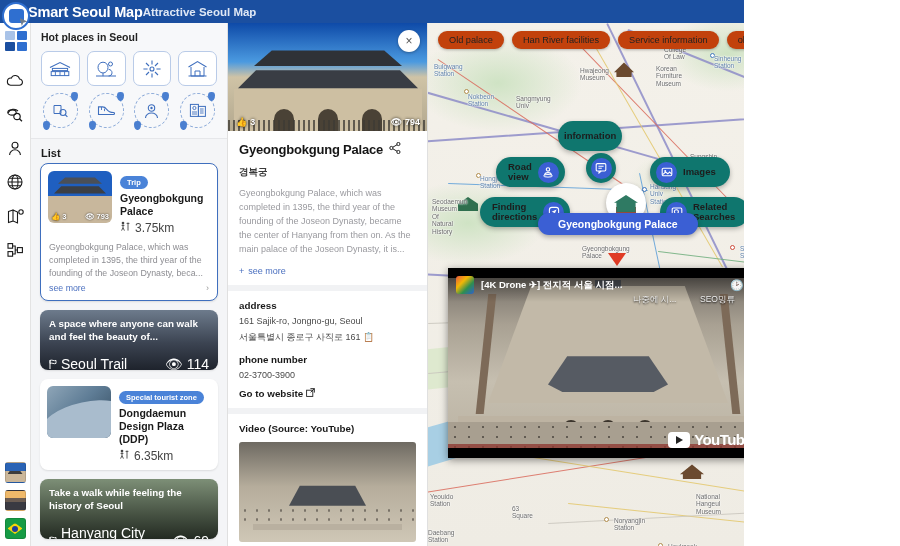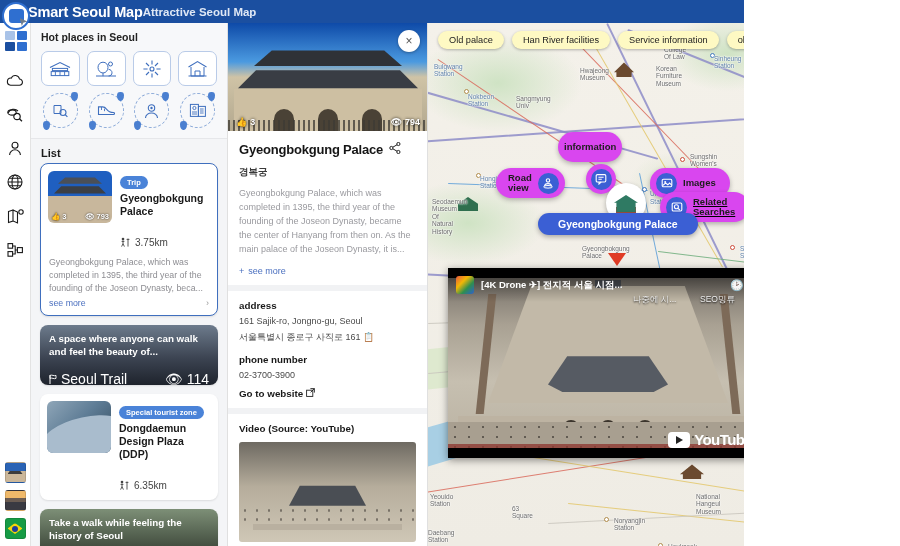--- a/index.html
+++ b/index.html
@@ -159,21 +159,21 @@
     text-shadow: 0 0 2px rgba(0,0,0,.85);
   }
   .thumb .stats .s { display:flex; align-items:center; gap:2px; }
   .card-info { flex:1 1 auto; min-width:0; }
   .badge {
     display:inline-block; background:#4a83d8; color:#fff; font-size:7.5px; font-weight:bold;
     padding: 2px 7px; border-radius: 9px; margin-bottom: 3px;
   }
   .badge.zone { background:#4a83d8; }
   .card-name { font-size: 10.5px; font-weight:bold; color:#191919; line-height: 1.2; }
-  .card-dist { display:flex; gap:4px; font-size:10px; color:#444; margin-top: 20px; }
+  .card-dist { display:flex; align-items:center; gap:4px; font-size:12px; color:#444; margin-top: 4px; }
   .card-desc {
     font-size: 8.8px; color:#8d8d92; line-height: 1.45; padding: 6px 8px 0 8px;
   }
   .card-more {
     display:flex; justify-content:space-between; align-items:center;
     padding: 4px 8px 7px 8px; font-size: 8.8px; color:#4a6fbf;
   }
   .card-more .arrow { color:#9a9a9a; font-size: 9px; }
 
   .card.dark {
@@ -291,29 +291,29 @@
 
   .poi-icon { position:absolute; width:20px; height:16px; }
   .poi-hanok { background:#6b4a2f; clip-path: polygon(0 70%, 50% 10%, 100% 70%, 88% 70%, 88% 100%, 12% 100%, 12% 70%); }
   .poi-green { background:#3f8a5a; border-radius: 8px 8px 2px 2px; }
   .poi-gate { background:#2f6f4e; clip-path: polygon(0 55%, 50% 12%, 100% 55%, 100% 100%, 0 100%); }
   .poi-yellow { background:#e8c93a; clip-path: polygon(10% 45%, 50% 8%, 90% 45%, 100% 100%, 0 100%); }
 
   
   #chips { position:absolute; left:10px; top:8px; display:flex; gap:8px; z-index:20; }
   .chip {
-    background:#fef9c3; border-radius:14px; padding:4px 11px; font-size:9.2px; color:#222;
+    background:#c2410c; border-radius:14px; padding:4px 11px; font-size:9.2px; color:#222;
     box-shadow: 0 1px 3px rgba(0,0,0,.28); white-space:nowrap;
   }
   
   #poi-cluster { position:absolute; left:10px; top:98px; width:450px; height:180px; z-index:22; }
   .bubble {
-    position:absolute; background:#d946ef; border-radius:18px;
+    position:absolute; background:#0f766e; border-radius:18px;
     box-shadow: 0 2px 5px rgba(0,0,0,.28);
-    display:flex; align-items:center; height:30px; padding: 0 6px; gap:6px;margin-top:11px;
+    display:flex; align-items:center; height:30px; padding: 0 6px; gap:6px;
   }
   .bubble .lbl { font-size:9.5px; font-weight:bold; color:#1d1d1d; line-height:1.1; white-space:pre-line; }
   .bubble .ic {
     width:21px; height:21px; border-radius:50%; background:#3b5fd4;
     display:flex; align-items:center; justify-content:center; flex:0 0 21px;
   }
   .bubble .ic svg { display:block; }
   .center-poi {
     position:absolute; left:168px; top:62px; width:40px; height:40px; border-radius:50%;
     background:#ffffff; box-shadow:0 2px 5px rgba(0,0,0,.3);
@@ -908,22 +908,32 @@
         <span class="ic">
           <svg width="12" height="12" viewBox="0 0 12 12">
               <rect x="1.2" y="2.2" width="9.6" height="7.6" rx="1.2" fill="none" stroke="#fff" stroke-width="1.1"></rect>
               <circle cx="4.2" cy="5" r="1" fill="#fff"></circle>
               <path d="M1.6 8.6 4.6 6l2.2 1.8L8.6 6l2 2.2" fill="none" stroke="#fff" stroke-width="1.1"></path>
             </svg>
         </span>
         <span class="lbl">Images</span>
       </div>
 
-
-      <div class="bubble" style="left:222px; top:60px; padding-right:14px;text-decoration:underline;">
+      <div class="bubble" style="left:42px; top:76px; padding-left:12px;">
+        <span class="lbl">Finding
+directions</span>
+        <span class="ic">
+          <svg width="12" height="12" viewBox="0 0 12 12">
+              <rect x="1.4" y="1.4" width="9.2" height="9.2" rx="2.4" fill="none" stroke="#fff" stroke-width="1.1"></rect>
+              <path d="M8.6 3.4 3.6 5.8l2 0.8 0.8 2z" fill="#fff"></path>
+            </svg>
+        </span>
+      </div>
+
+      <div class="bubble" style="left:222px; top:76px; padding-right:14px;">
         <span class="ic">
           <svg width="12" height="12" viewBox="0 0 12 12">
               <rect x="1.2" y="2" width="9.6" height="8" rx="1.2" fill="none" stroke="#fff" stroke-width="1.1"></rect>
               <circle cx="5.4" cy="5.8" r="2" fill="none" stroke="#fff" stroke-width="1.1"></circle>
               <path d="M7 7.4 8.8 9" stroke="#fff" stroke-width="1.2"></path>
             </svg>
         </span>
         <span class="lbl">Related
 Searches</span>
       </div>

